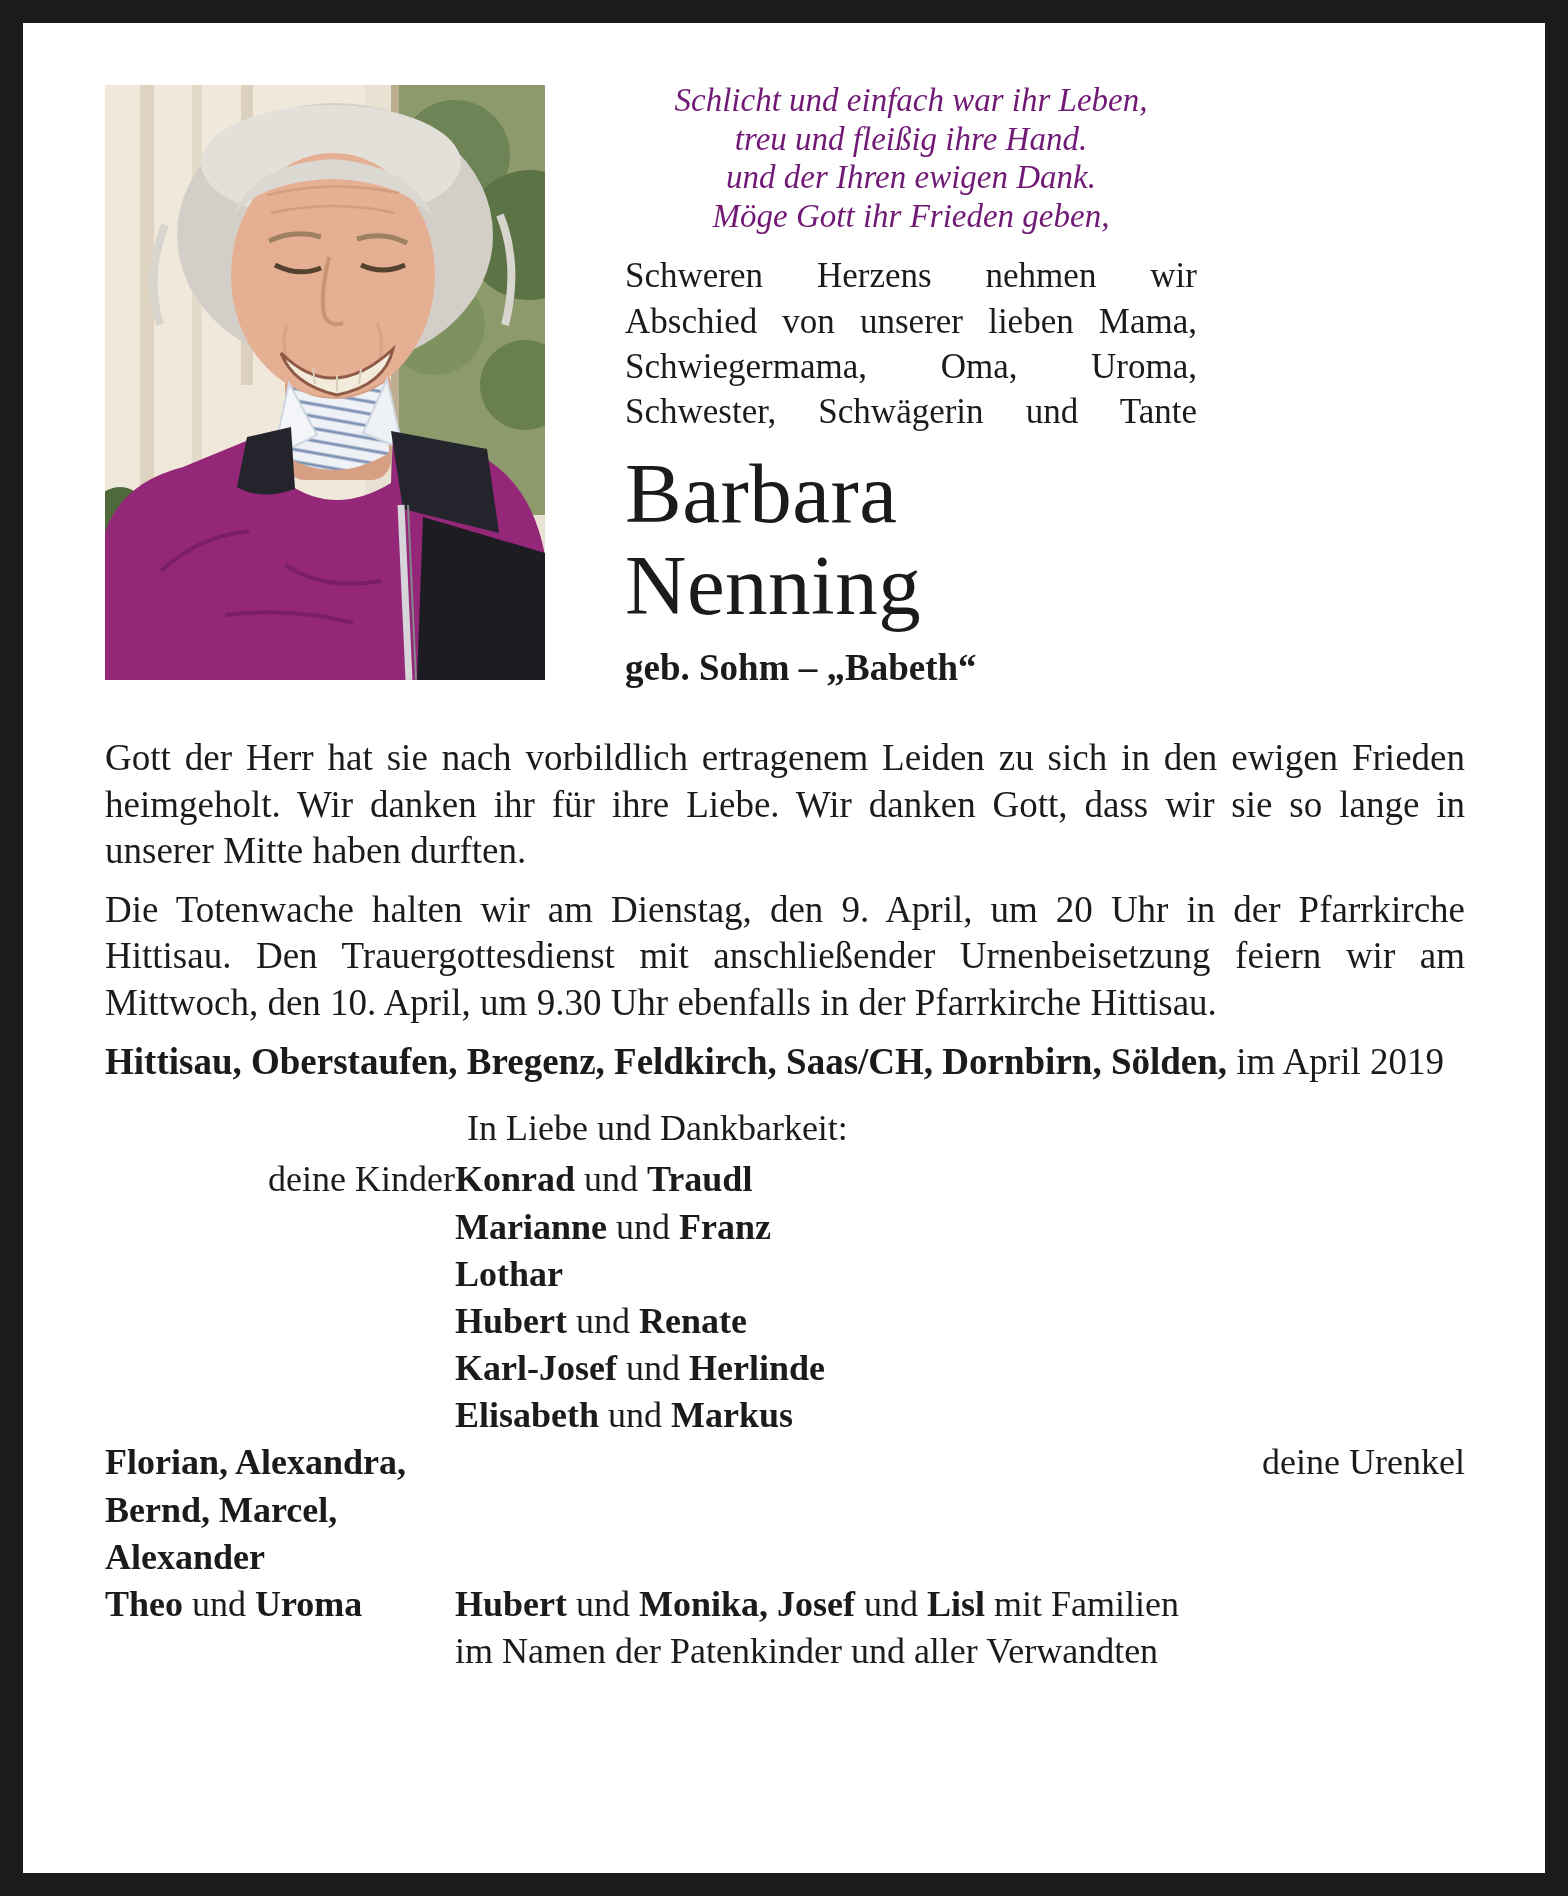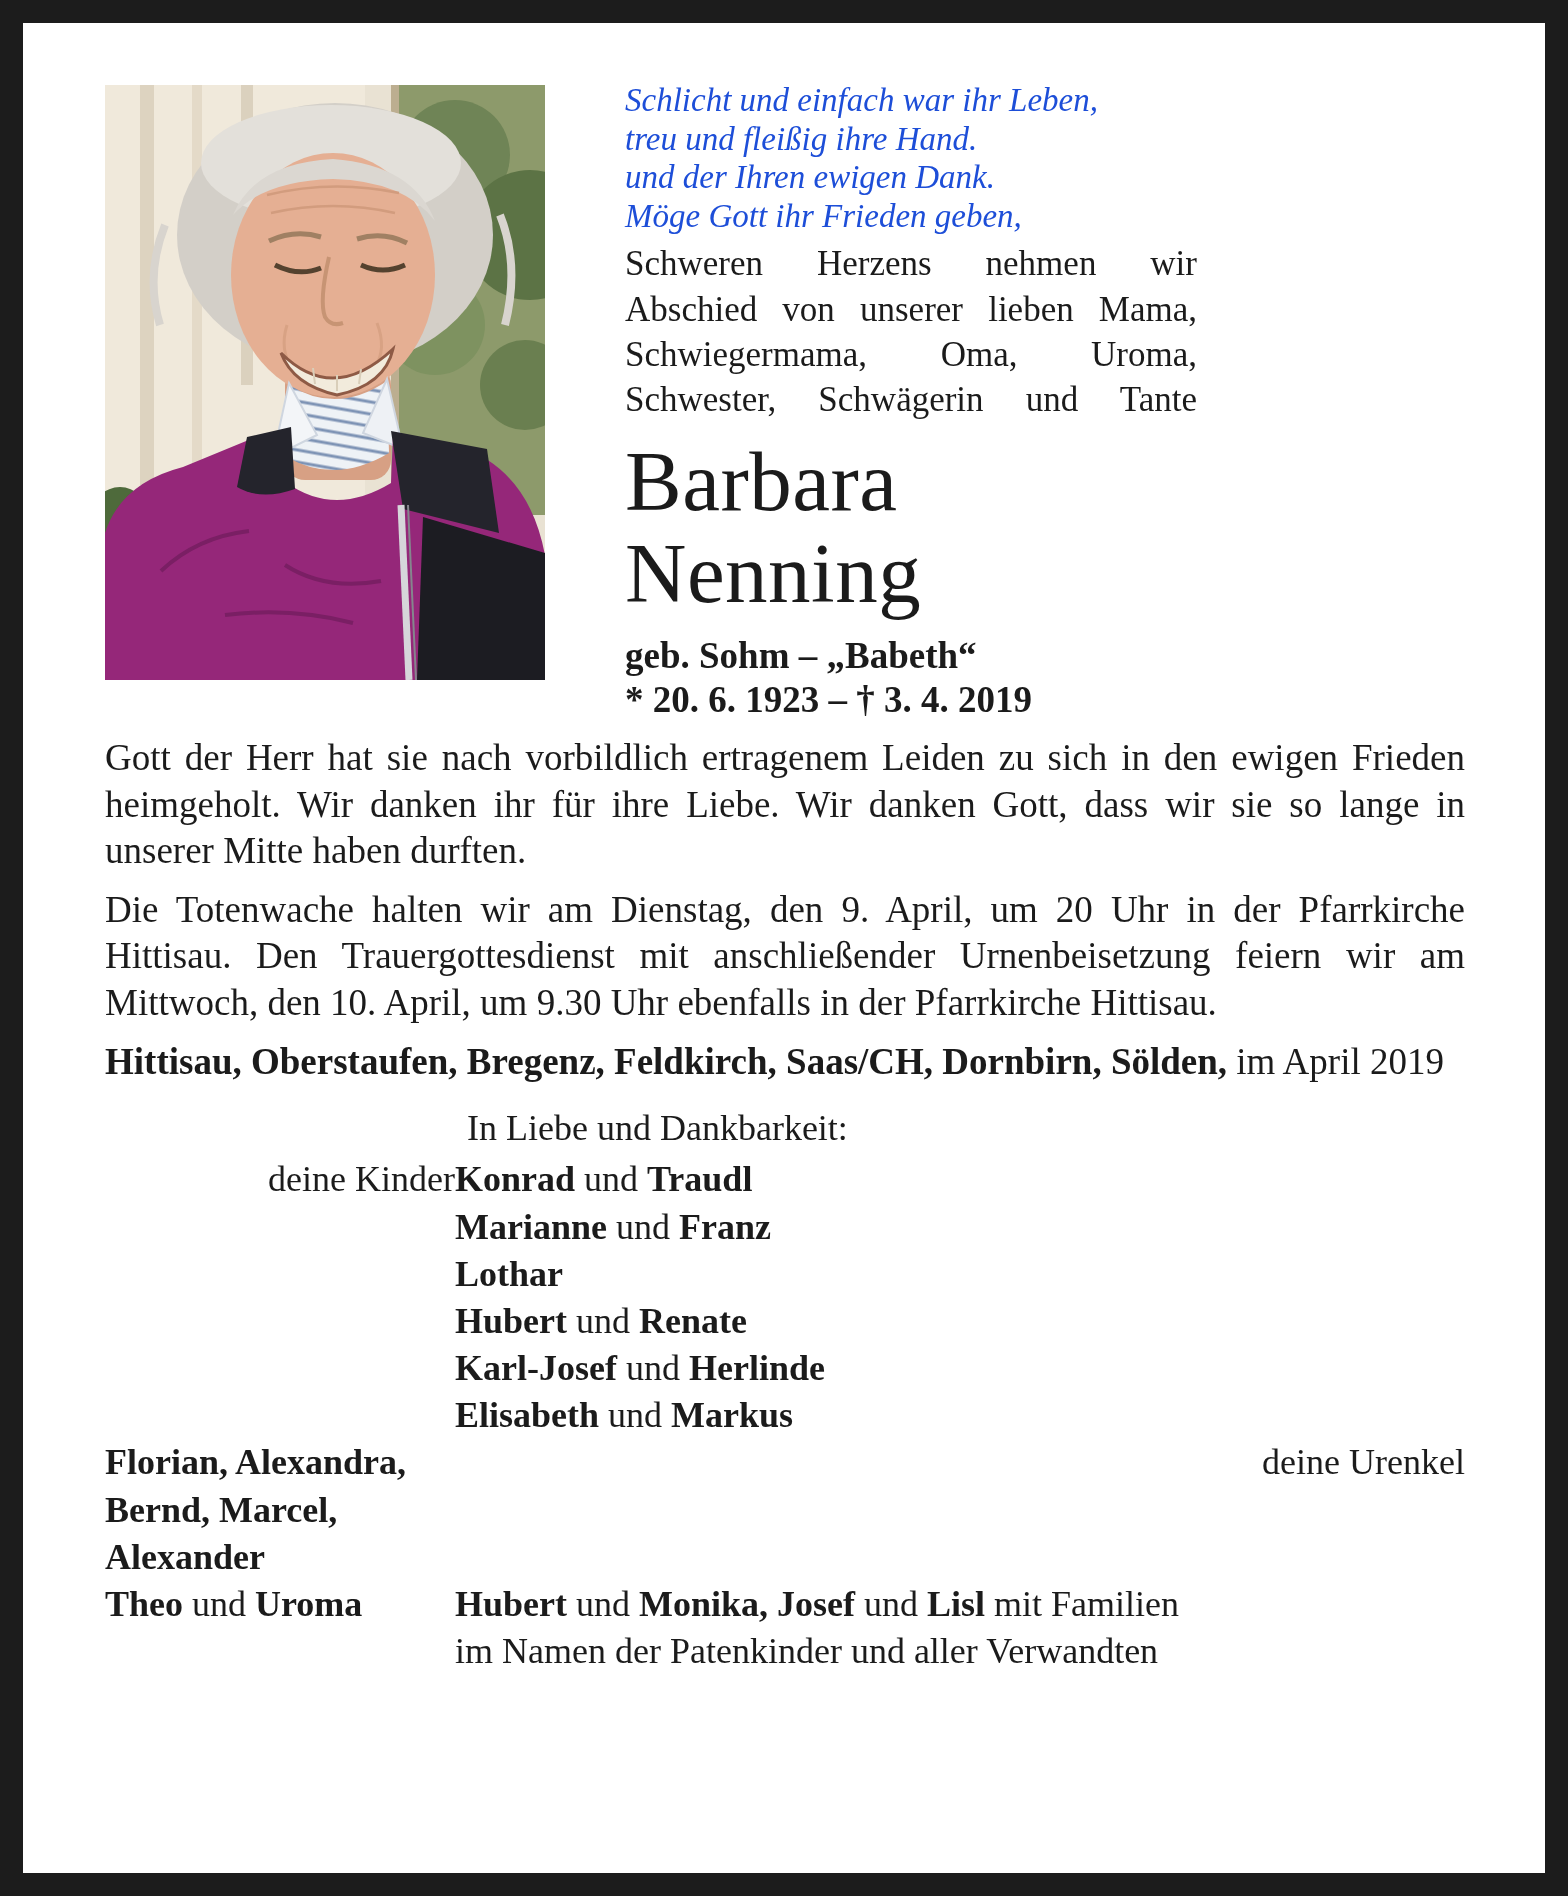--- a/index.html
+++ b/index.html
@@ -20,21 +20,21 @@
   .header { position:relative; height:646px; }
   .photo {
     position:absolute; left:0; top:0;
     width:440px; height:595px;
     overflow:hidden; background:#e9e2d3;
   }
   .photo svg { display:block; width:100%; height:100%; }
   .right-col { position:absolute; left:520px; top:-4px; width:572px; }
   .verse {
     font-style:italic; font-size:33px; line-height:1.17;
-    margin-bottom:6px; color:#1d4ed8;
+    margin-bottom:18px; color:#701a75;text-align:center;
   }
   .intro {
     font-size:35px; line-height:1.29;
     text-align:justify; text-align-last:justify;
     margin-bottom:14px;
   }
   .name {
     font-size:85px; line-height:1.08; font-weight:400;
     margin-bottom:14px; letter-spacing:0.5px;
   }
@@ -128,21 +128,20 @@
     <div class="right-col">
       <div class="verse">
         <div>Schlicht und einfach war ihr Leben,</div>
         <div>treu und fleißig ihre Hand.</div>
         <div>und der Ihren ewigen Dank.</div>
         <div>Möge Gott ihr Frieden geben,</div>
       </div>
       <p class="intro">Schweren Herzens nehmen wir Abschied von unserer lieben Mama, Schwiegermama, Oma, Uroma, Schwester, Schwägerin und Tante</p>
       <h1 class="name"><span>Barbara</span><br><span>Nenning</span></h1>
       <div class="birthname">geb. Sohm – „Babeth“</div>
-      <div class="dates">* 20. 6. 1923 – † 3. 4. 2019</div>
     </div>
 
   </div>
 
   <div class="body-text">
     <p>Gott der Herr hat sie nach vorbildlich ertragenem Leiden zu sich in den ewigen Frieden heimgeholt. Wir danken ihr für ihre Liebe. Wir danken Gott, dass wir sie so lange in unserer Mitte haben durften.</p>
     <p>Die Totenwache halten wir am Dienstag, den 9. April, um 20 Uhr in der Pfarrkirche Hittisau. Den Trauergottesdienst mit anschließender Urnenbeisetzung feiern wir am Mittwoch, den 10. April, um 9.30 Uhr ebenfalls in der Pfarrkirche Hittisau.</p>
     <p class="cities"><span class="b">Hittisau, Oberstaufen, Bregenz, Feldkirch, Saas/CH, Dornbirn, Sölden,</span><span> im April 2019</span></p>
   </div>
 

